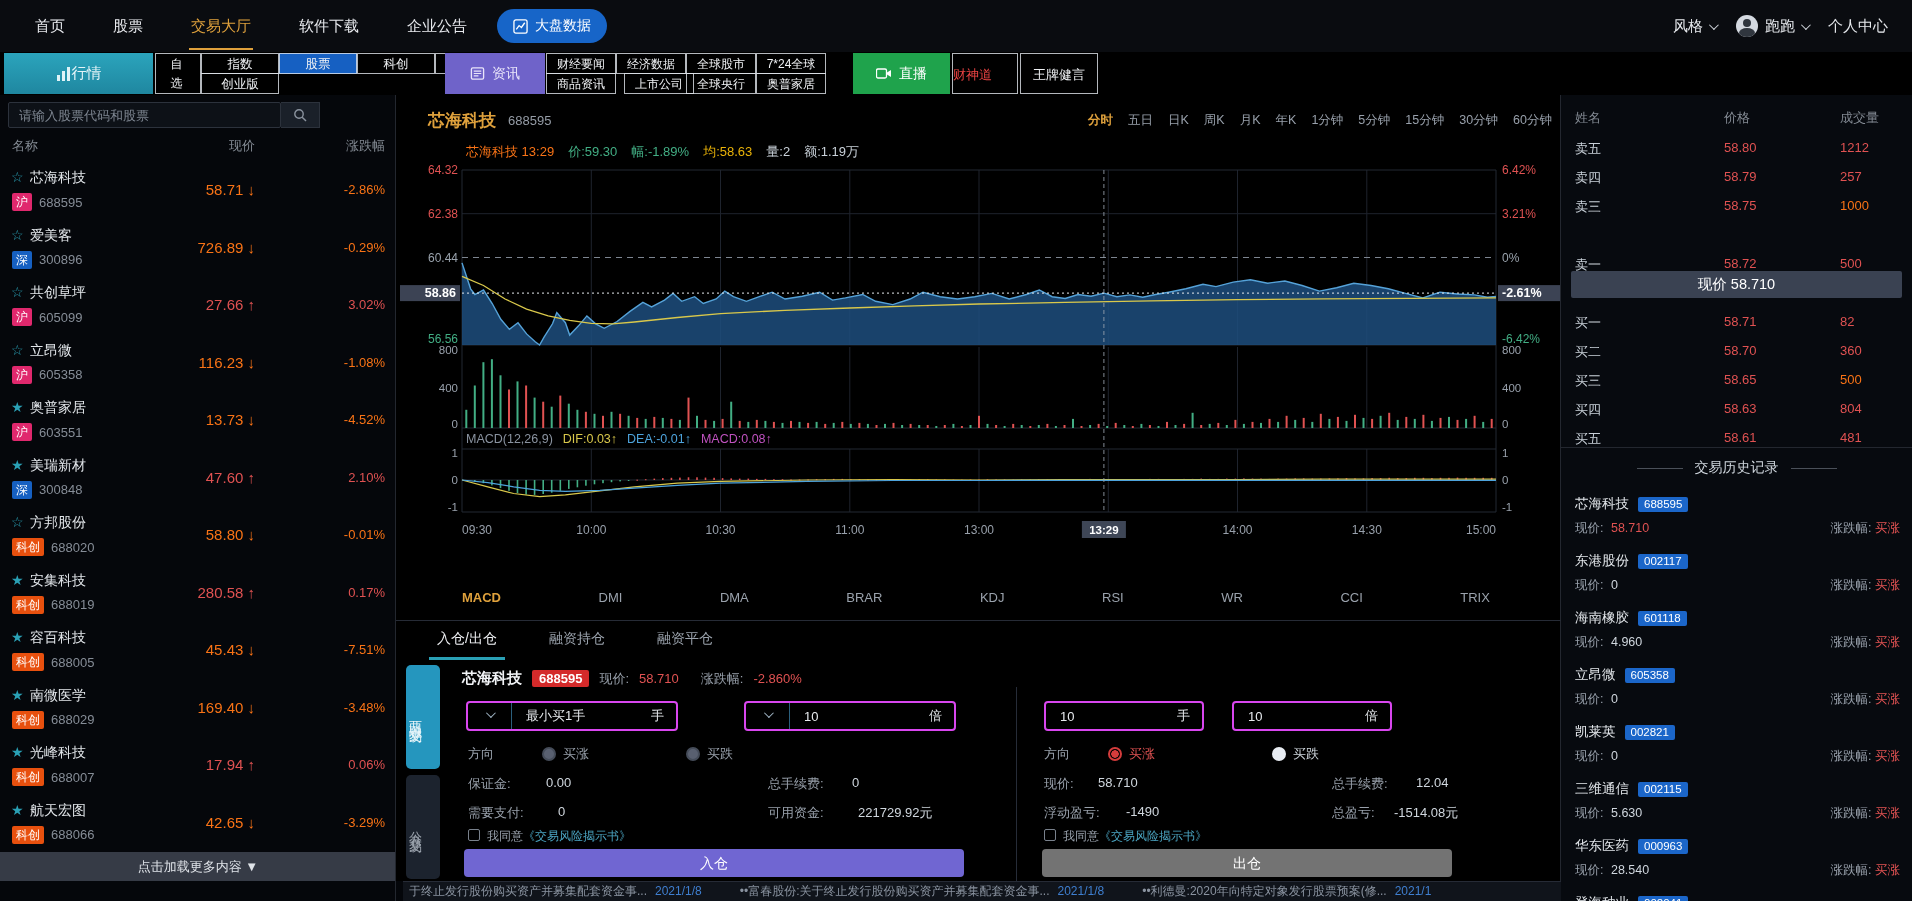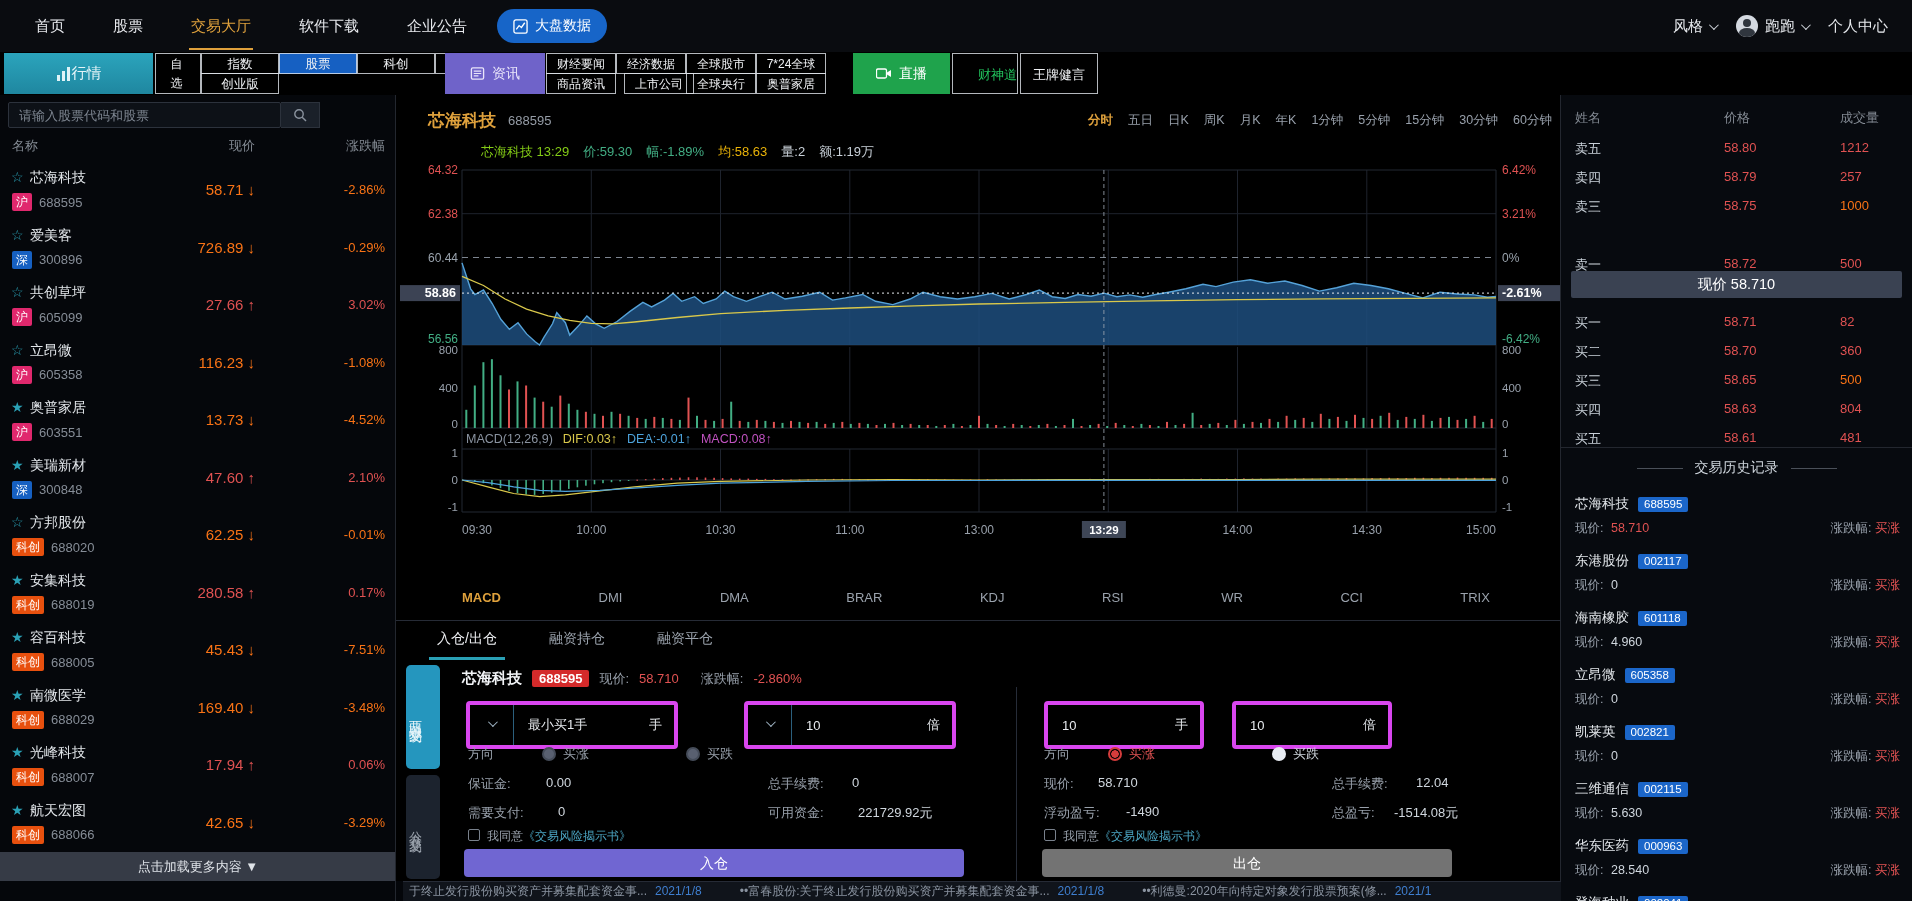--- a/index.html
+++ b/index.html
@@ -26,21 +26,21 @@
 #quotes-btn{position:absolute;left:4px;top:1px;width:149px;height:41px;background:linear-gradient(180deg,#2ba4bc,#1f87a0);display:flex;align-items:center;justify-content:center;color:#e3f4f8;font-size:15px;cursor:pointer}
 #watchlist-col{position:absolute;left:155px;top:1px;width:46px;height:41px;display:flex;align-items:center;justify-content:center;cursor:pointer}
 #watchlist-col span{width:15px;font-size:12px;line-height:1.55;word-break:break-all;color:#f0f2f5}
 #market-tabs{position:absolute;left:201px;top:1px}
 .mt-cell{position:absolute;width:78px;height:21px;line-height:20px;text-align:center;font-size:12.5px;color:#f0f2f5;cursor:pointer}
 .mt-cell.active{background:#1660c2}
 #news-btn{position:absolute;left:445px;top:1px;width:100px;height:41px;background:#6f63c9;display:flex;align-items:center;justify-content:center;gap:7px;color:#e9e5fa;font-size:14px;cursor:pointer}
 #news-grid{position:absolute;left:546px;top:1px}
 .ng-cell{position:absolute;width:70px;height:21px;line-height:20px;text-align:center;font-size:12px;color:#f0f2f5;cursor:pointer}
 #live-btn{position:absolute;left:853px;top:1px;width:97px;height:41px;background:#1fa34c;display:flex;align-items:center;justify-content:center;gap:7px;color:#fff;font-size:14px;cursor:pointer}
-#caishendao{position:absolute;left:952px;top:1px;width:66px;height:41px;line-height:41px;text-align:right;font-size:13px;color:#22c55e;cursor:pointer}
+#caishendao{position:absolute;left:952px;top:1px;width:66px;height:41px;line-height:41px;text-align:left;font-size:13px;color:#ef4444;cursor:pointer}
 #wangpai{position:absolute;left:1020px;top:1px;width:78px;height:41px;line-height:41px;text-align:center;font-size:13px;color:#f0f2f5;cursor:pointer}
 
 
 #sidebar{position:absolute;left:0;top:95px;width:396px;height:806px;background:#05070b;border-right:1px solid #23272f;overflow:hidden}
 #search-input{position:absolute;left:8px;top:7px;width:273px;height:26px;background:#0d1117;border:1px solid #2c323c;border-radius:2px;color:#c9d1d9;font-size:13px;padding-left:10px;outline:none}
 #search-input::placeholder{color:#7d8590}
 #search-btn{position:absolute;left:281px;top:7px;width:39px;height:26px;background:#1a2029;border:1px solid #2c323c;border-left:none;display:flex;align-items:center;justify-content:center;cursor:pointer}
 #list-header{position:absolute;left:0;top:42px;width:396px;height:22px;font-size:13px;color:#848b94}
 #lh-name{position:absolute;left:12px}#lh-price{position:absolute;right:141px}#lh-pct{position:absolute;right:11px}
 #stock-list{position:absolute;left:0;top:67px;width:396px;height:690px}
@@ -76,21 +76,21 @@
 .stab{width:34px;border-radius:5px;writing-mode:vertical-lr;text-align:center;letter-spacing:3px;font-size:13px;cursor:pointer;padding:10px 0}
 .stab.active{background:#2596be;color:#eaf6fa;height:104px}
 .stab.idle{background:#1c232e;color:#9aa2ac;height:104px;margin-top:6px}
 #trade-stock-row{position:absolute;left:66px;top:48px;display:flex;align-items:center;gap:10px;font-size:13px}
 #ts-name{font-size:15px;font-weight:bold;color:#f2f4f7}
 #ts-badge{background:#d42a2a;color:#fff;font-weight:bold;font-size:13px;padding:1px 7px;border-radius:2px}
 .flabel{color:#98a0ab}.fval{color:#cfd6dd}.fred{color:#e05252}
 #open-form{position:absolute;left:66px;top:72px;width:560px;height:186px}
 #close-form{position:absolute;left:646px;top:72px;width:500px;height:186px}
 #vdivider{position:absolute;left:620px;top:66px;height:200px;width:1px;background:#262c38}
-.dd,.ibox{position:absolute;height:48px;border:4px solid #d946ef;border-radius:4px;display:flex;align-items:center;background:transparent}
+.dd,.ibox{position:absolute;height:30px;border:2px solid #d946ef;border-radius:4px;display:flex;align-items:center;background:transparent}
 .dd .ddchev{width:44px;text-align:center;border-right:1px solid #2b5f7d;align-self:stretch;display:flex;align-items:center;justify-content:center}
 .dd .val,.ibox .val{flex:1;padding-left:14px;font-size:13px;color:#e7eaee}
 .dd .unit,.ibox .unit{padding-right:12px;font-size:13px;color:#e7eaee}
 .frow{position:absolute;left:0;width:100%;font-size:13px}
 .radio{display:inline-block;width:14px;height:14px;border-radius:50%;background:#596070;border:2px solid #454c59;vertical-align:-3px;margin-right:7px;cursor:pointer}
 .radio.rsel{background:radial-gradient(circle,#d43c3c 0 3.5px,transparent 4px);border:2px solid #d43c3c}
 .radio.rwhite{background:#e8ecf2;border:2px solid #e8ecf2}
 .checkbox{display:inline-block;width:12px;height:12px;border:1px solid #79818c;border-radius:2px;vertical-align:-1px;margin-right:7px;cursor:pointer}
 .agree-link{color:#4aa3c0;cursor:pointer}
 .tbtn{position:absolute;height:28px;line-height:28px;border-radius:4px;color:#fff;font-size:14px;text-align:center;cursor:pointer}
@@ -278,21 +278,21 @@
           <span class="price up">47.60 ↑</span>
           <span class="pct up">2.10%</span>
         </div>
         <div class="srow">
           <span class="star">☆</span>
           <span class="nm">方邦股份</span>
           <span class="l2">
             <span class="badge m-kc">科创</span>
             <span class="code">688020</span>
           </span>
-          <span class="price down">62.25 ↓</span>
+          <span class="price down">58.80 ↓</span>
           <span class="pct down">-0.01%</span>
         </div>
         <div class="srow">
           <span class="star">★</span>
           <span class="nm">安集科技</span>
           <span class="l2">
             <span class="badge m-kc">科创</span>
             <span class="code">688019</span>
           </span>
           <span class="price up">280.58 ↑</span>
@@ -352,21 +352,21 @@
         <span class="ptab">周K</span>
         <span class="ptab">月K</span>
         <span class="ptab">年K</span>
         <span class="ptab">1分钟</span>
         <span class="ptab">5分钟</span>
         <span class="ptab">15分钟</span>
         <span class="ptab">30分钟</span>
         <span class="ptab">60分钟</span>
       </div>
     <div id="chart-info">
-        <span style="color: #84cc16; margin-left: 15px;">芯海科技  13:29</span>
+        <span style="color: #f97316;">芯海科技  13:29</span>
         <span style="color: rgb(66, 174, 132);">价:59.30</span>
         <span style="color: rgb(66, 174, 132);">幅:-1.89%</span>
         <span style="color: #eab308;">均:58.63</span>
         <span style="color: rgb(201, 209, 217);">量:2</span>
         <span style="color: rgb(201, 209, 217);">额:1.19万</span>
       </div>
     <div id="chart-box"><svg id="chart-svg" width="1165" height="390" xmlns="http://www.w3.org/2000/svg">
           <line x1="195.3" y1="10" x2="195.3" y2="185" stroke="#1e232d"></line>
           <line x1="195.3" y1="187" x2="195.3" y2="268" stroke="#1e232d"></line>
           <line x1="195.3" y1="289" x2="195.3" y2="352" stroke="#1e232d"></line>

